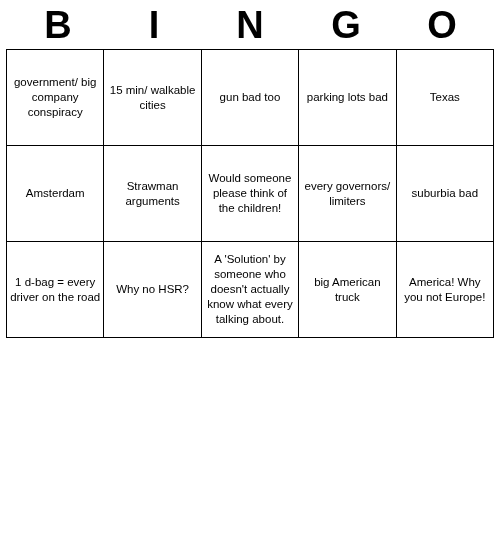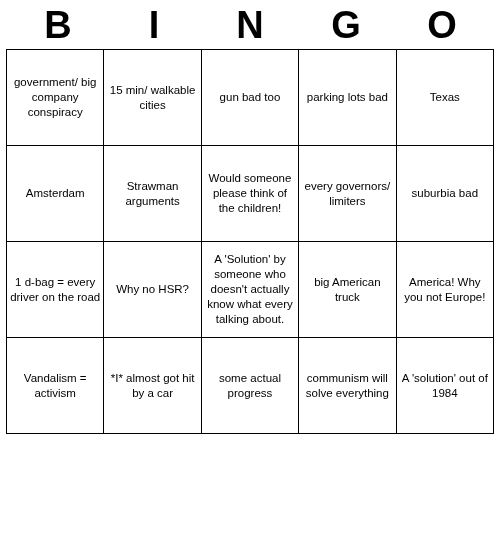--- a/index.html
+++ b/index.html
@@ -79,21 +79,14 @@
         <td>every governors/ limiters</td>
         <td>suburbia bad</td>
       </tr>
       <tr>
         <td>1 d-bag = every driver on the road</td>
         <td class="cell-bold">Why no HSR?</td>
         <td>A 'Solution' by someone who doesn't actually know what every talking about.</td>
         <td>big American truck</td>
         <td>America! Why you not Europe!</td>
       </tr>
-      <tr>
-        <td>Vandalism = activism</td>
-        <td>*I* almost got hit by a car</td>
-        <td>some actual progress</td>
-        <td>communism will solve everything</td>
-        <td>A 'solution' out of 1984</td>
-      </tr>
     </tbody>
 </table>
 
 </body></html>

